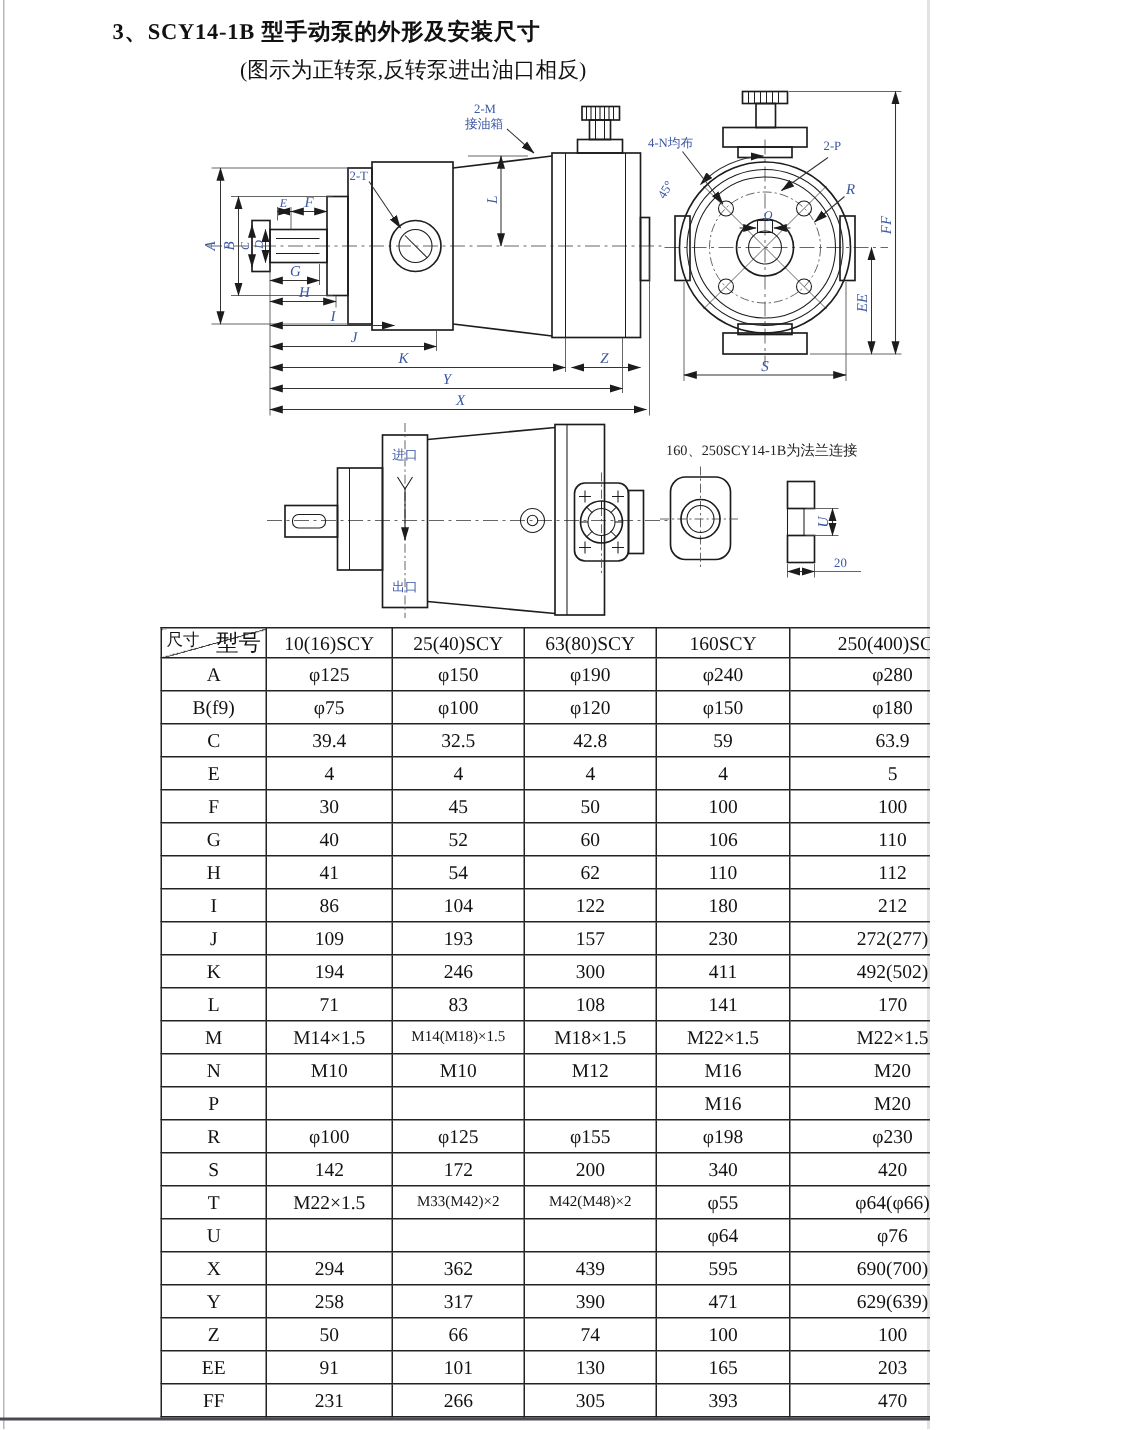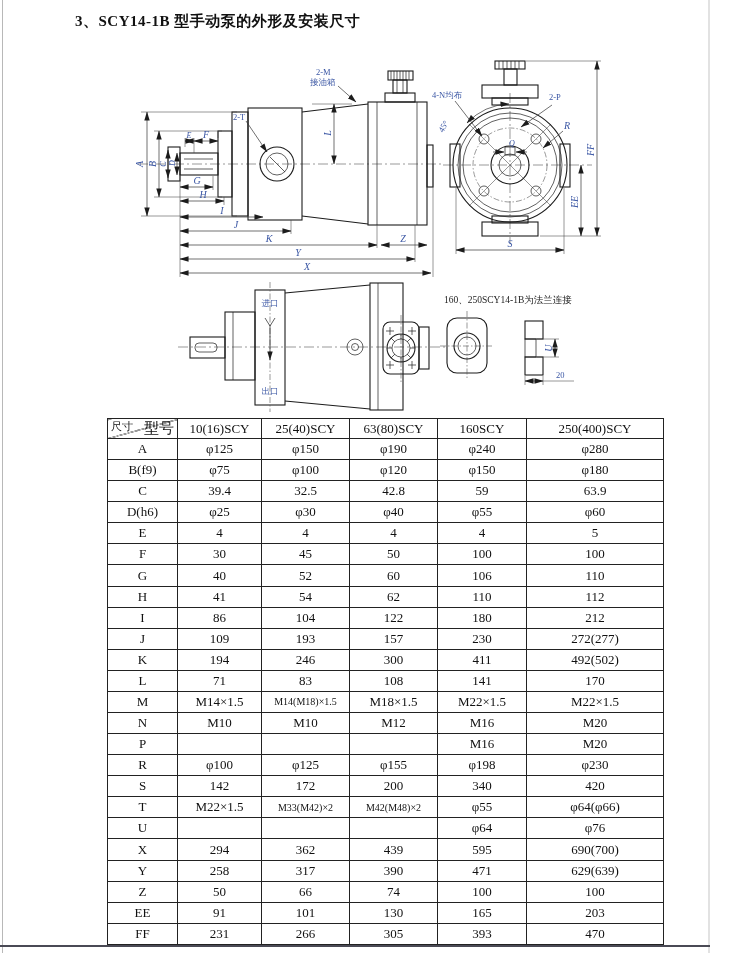--- a/index.html
+++ b/index.html
@@ -1,16 +1,16 @@
 <!DOCTYPE html>
 <html><head>
 <meta charset="utf-8">
 <style>
   html,body{margin:0;padding:0;background:#fff;}
-  #page{position:relative;width:710px;height:953px;background:#ffffff;overflow:hidden;
+  #page{position:relative;width:620px;height:953px;background:#ffffff;overflow:hidden;
         font-family:"Liberation Serif","DejaVu Serif",serif;color:#111;}
   #left-edge{position:absolute;left:2px;top:0;width:1px;height:953px;background:#b8b8b8;}
   #right-edge{position:absolute;right:0;top:0;width:2px;height:953px;background:#e2e2e2;}
   #bottom-rule{position:absolute;left:0;top:945px;width:750px;height:2px;background:#4a4a55;}
   #doc-title{position:absolute;left:75px;top:12px;font-size:15px;font-weight:bold;letter-spacing:.5px;}
   #doc-subtitle{position:absolute;left:160px;top:37px;font-size:14.5px;}
   svg{position:absolute;left:0;top:0;}
   .ol{fill:none;stroke:#1c1c1c;stroke-width:1.1;}
   .thin{fill:none;stroke:#1c1c1c;stroke-width:.7;}
   .dim{fill:none;stroke:#333;stroke-width:.7;}
@@ -34,20 +34,21 @@
 </style>
 </head>
 <body>
 
 <div id="page">
   <div id="left-edge"></div>
   <div id="right-edge"></div>
   <div id="bottom-rule"></div>
 
   <div id="doc-title">3、SCY14-1B 型手动泵的外形及安装尺寸</div>
+  <div id="doc-subtitle">(图示为正转泵,反转泵进出油口相反)</div>
 
   <svg width="750" height="418" viewBox="0 0 750 418">
     <defs>
       <marker id="ar" viewBox="0 0 10 6" refX="9.5" refY="3" markerWidth="9" markerHeight="6" orient="auto-start-reverse" markerUnits="userSpaceOnUse">
         <path d="M0,0 L10,3 L0,6 Z" fill="#1c1c1c"></path>
       </marker>
       <pattern id="hatch" width="4" height="4" patternTransform="rotate(45)" patternUnits="userSpaceOnUse">
         <line x1="0" y1="0" x2="0" y2="4" stroke="#444" stroke-width="0.9"></line>
       </pattern>
     </defs>
@@ -312,28 +313,20 @@
         </tr>
         <tr>
           <th>C</th>
           <td>39.4</td>
           <td>32.5</td>
           <td>42.8</td>
           <td>59</td>
           <td>63.9</td>
         </tr>
         <tr>
-          <th>D(h6)</th>
-          <td>φ25</td>
-          <td>φ30</td>
-          <td>φ40</td>
-          <td>φ55</td>
-          <td>φ60</td>
-        </tr>
-        <tr>
           <th>E</th>
           <td>4</td>
           <td>4</td>
           <td>4</td>
           <td>4</td>
           <td>5</td>
         </tr>
         <tr>
           <th>F</th>
           <td>30</td>

